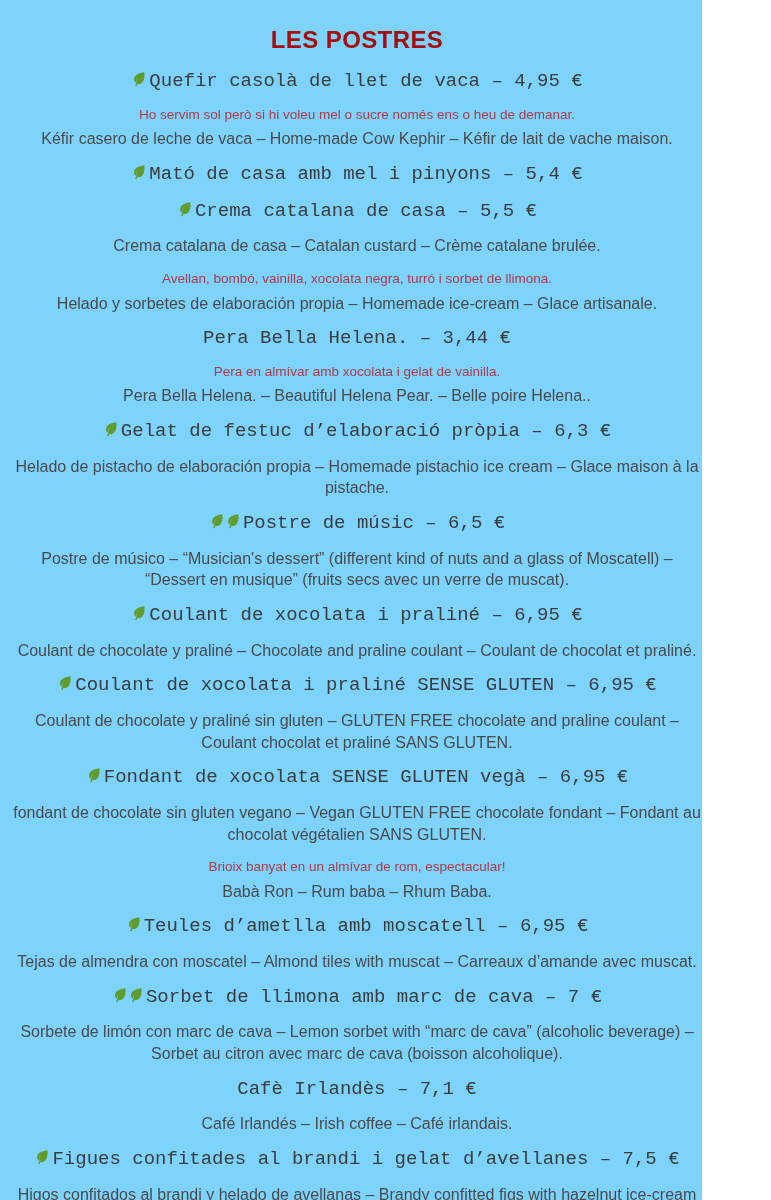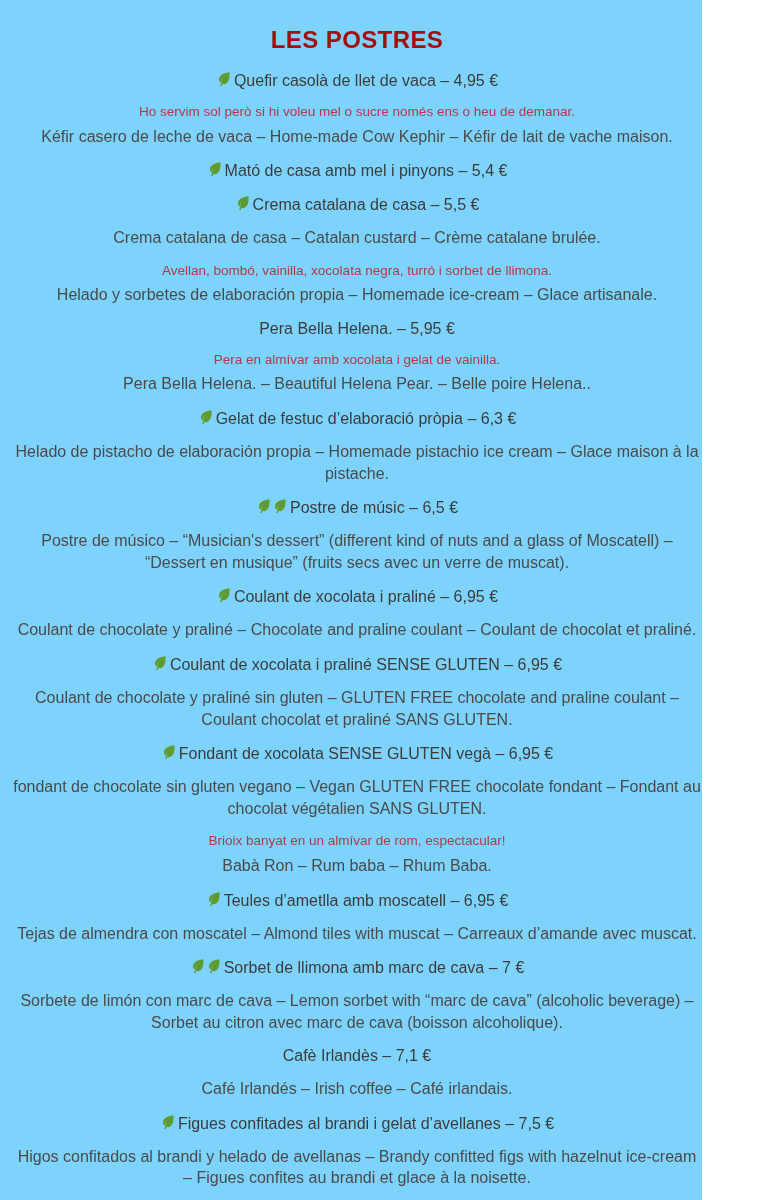--- a/index.html
+++ b/index.html
@@ -27,25 +27,26 @@
     color: #a50e0e;
     letter-spacing: 0.4px;
     margin: 0 0 16px 0;
     font-family: "Liberation Sans", sans-serif;
   }
   .item {
     text-align: center;
     margin-bottom: 13px;
   }
   .item-name {
-    font-size: 16px;
+    font-size: 19px;
     color: #3c3c3c;
     line-height: 1.25;
     margin: 12px;
     font-weight: normal;
+    font-family: Liberation Mono, monospace;
   }
   .leaf {
     display: inline-block;
     color: #5f9b2d;
     font-size: 17px;
     line-height: 1;
     transform: translateY(1px);
     margin-right: 1px;
   }
   .leaf svg { display: block; }
@@ -89,21 +90,21 @@
         <p class="item-name"><span class="leaves"><span class="leaf"><svg width="15" height="16" viewBox="0 0 15 16" xmlns="http://www.w3.org/2000/svg">
                 <path d="M13.4 1.2C9.6 1.6 6.2 2.8 4.3 5.1 2.9 6.8 2.6 8.9 3.6 10.6c.3.5.7.9 1.1 1.2.2-2.3 1.1-4.4 2.6-6.2C6 7.6 5.3 9.6 5.2 11.8c0 .2 0 .4 0 .6-.5.8-.9 1.7-1.1 2.6l1.4.3c.2-.8.5-1.6 1-2.3 1.2.3 2.5.1 3.6-.6 2.1-1.3 3.2-4 3.4-7.2.1-1.4.1-2.7-.1-4z" fill="#5f9b2d"></path>
               </svg></span></span><span>Crema catalana de casa – 5,5 €</span></p>
         <p class="item-trans">Crema catalana de casa – Catalan custard – Crème catalane brulée.</p>
       </div>
       <div class="item">
         <p class="item-note">Avellan, bombó, vainilla, xocolata negra, turró i sorbet de llimona.</p>
         <p class="item-trans">Helado y sorbetes de elaboración propia – Homemade ice-cream – Glace artisanale.</p>
       </div>
       <div class="item">
-        <p class="item-name"><span>Pera Bella Helena. – 5,95 €</span></p>
+        <p class="item-name"><span>Pera Bella Helena. – 3,44 €</span></p>
         <p class="item-note">Pera en almívar amb xocolata i gelat de vainilla.</p>
         <p class="item-trans">Pera Bella Helena. – Beautiful Helena Pear. – Belle poire Helena..</p>
       </div>
       <div class="item">
         <p class="item-name"><span class="leaves"><span class="leaf"><svg width="15" height="16" viewBox="0 0 15 16" xmlns="http://www.w3.org/2000/svg">
                 <path d="M13.4 1.2C9.6 1.6 6.2 2.8 4.3 5.1 2.9 6.8 2.6 8.9 3.6 10.6c.3.5.7.9 1.1 1.2.2-2.3 1.1-4.4 2.6-6.2C6 7.6 5.3 9.6 5.2 11.8c0 .2 0 .4 0 .6-.5.8-.9 1.7-1.1 2.6l1.4.3c.2-.8.5-1.6 1-2.3 1.2.3 2.5.1 3.6-.6 2.1-1.3 3.2-4 3.4-7.2.1-1.4.1-2.7-.1-4z" fill="#5f9b2d"></path>
               </svg></span></span><span>Gelat de festuc d’elaboració pròpia – 6,3 €</span></p>
         <p class="item-trans">Helado de pistacho de elaboración propia – Homemade pistachio ice cream – Glace maison à la pistache.</p>
       </div>
       <div class="item">

